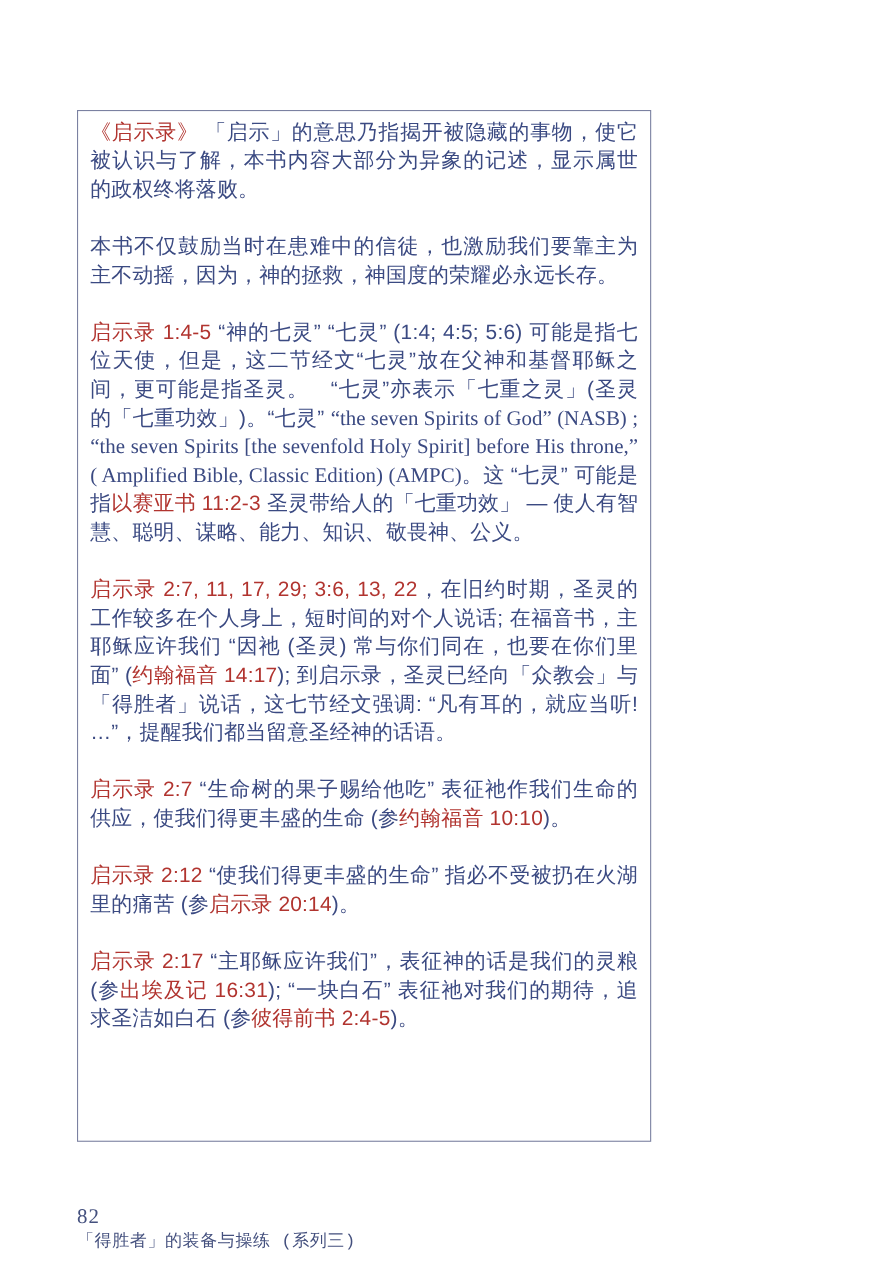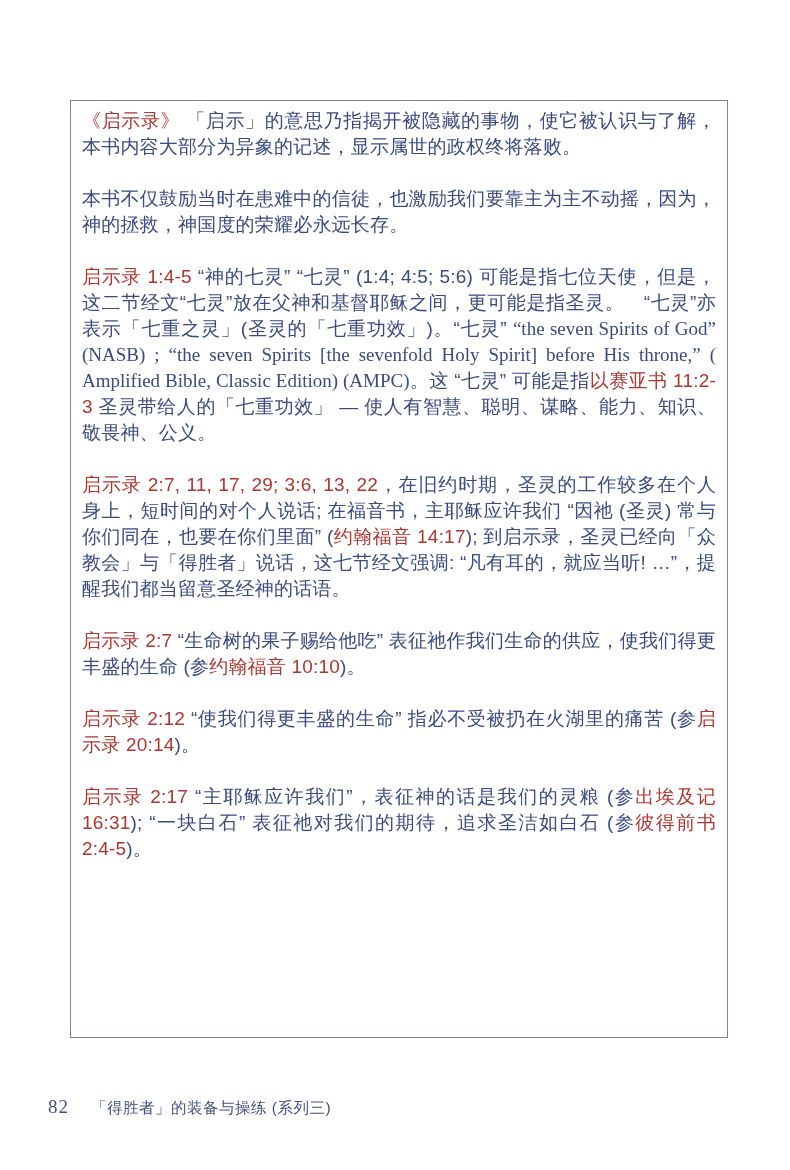--- a/index.html
+++ b/index.html
@@ -2,21 +2,21 @@
 <html><head>
 <meta charset="utf-8">
 <style>
   html,body{margin:0;padding:0;}
   body{
     width:790px;height:1170px;position:relative;background:#ffffff;
     font-family:"Liberation Sans","DejaVu Sans",sans-serif;
     overflow:hidden;
   }
   .frame{
-    position:absolute;left:70px;top:100px;width:658px;height:938px;
+    position:absolute;left:70px;top:100px;width:522px;height:938px;
     border:1.5px solid #7b81a1;box-sizing:border-box;
     padding:7px 11px 0 11px;overflow:hidden;background:#ffffff;
   }
   
   .corner{position:absolute;width:20px;height:20px;pointer-events:none;}
   .c-tl{left:-10px;top:-10px;}
   .c-tr{right:-10px;top:-10px;}
   .c-bl{left:-10px;bottom:-10px;}
   .c-br{right:-10px;bottom:-10px;}
 
@@ -25,29 +25,29 @@
     font-size:19px;line-height:26px;
     text-align:justify;letter-spacing:0.2px;
     color:#3b4a82;
   }
   .seg-blue{color:#3b4a82;}
   .seg-red{color:#b1342f;}
   .seg-serif{font-family:"Liberation Serif","DejaVu Serif",serif;letter-spacing:0;}
 
   .footer{
     position:absolute;left:48px;top:1096px;width:700px;
-    display:flex;align-items:baseline;color:#44507e;
+    display:flex;align-items:baseline;color:#44507e;flex-direction:column;
   }
   .page-num{
     font-size:19px;letter-spacing:1px;
     font-family:"Liberation Serif","DejaVu Serif",serif;
   }
   .footer-title{
     margin-left:22px;font-size:15.5px;letter-spacing:0.5px;
-    font-family:Liberation Sans, sans-serif;
+    font-family:Liberation Mono, monospace;
   }
 </style>
 </head>
 <body>
 
 <div class="frame">
   <div class="corner c-tl"></div>
   <div class="corner c-tr"></div>
   <div class="corner c-bl"></div>
   <div class="corner c-br"></div>

